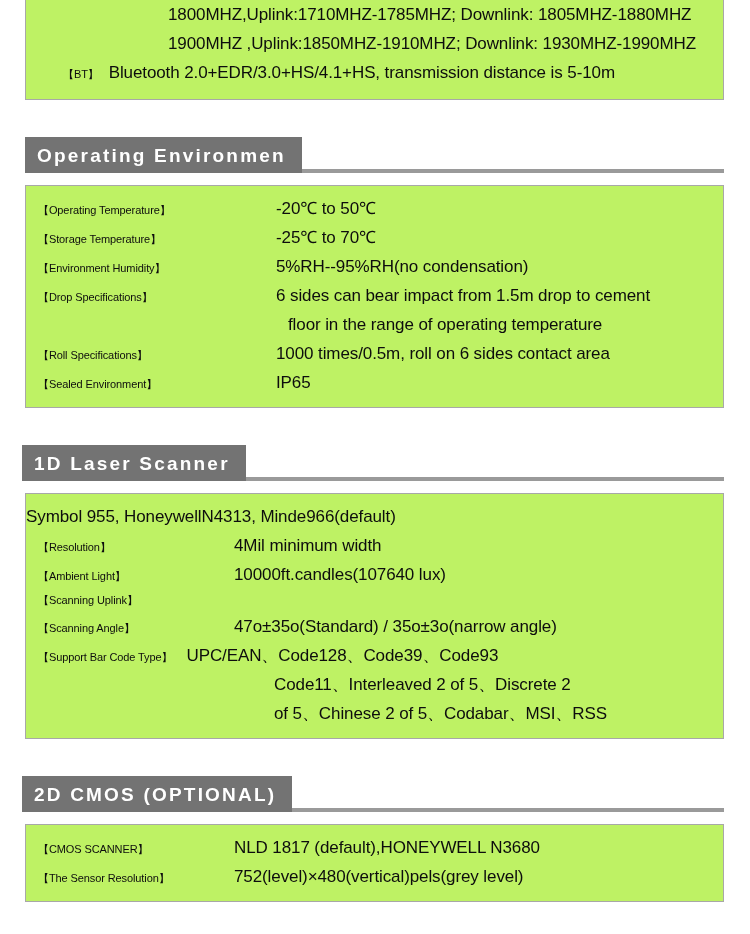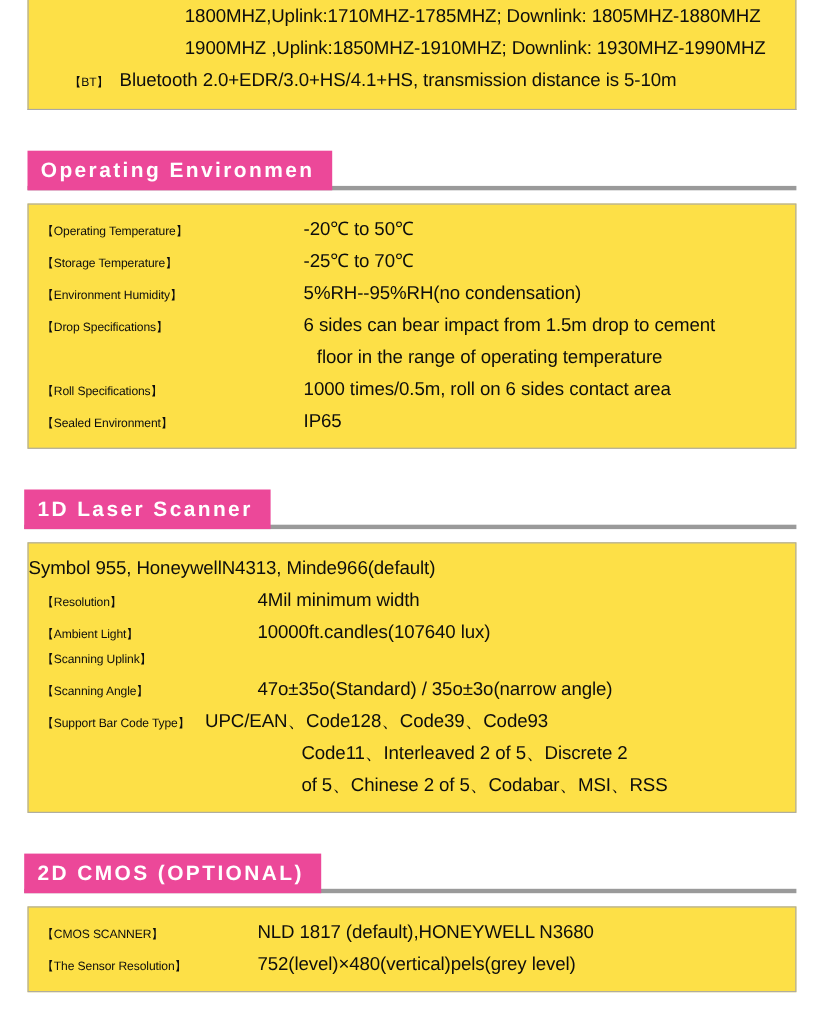--- a/index.html
+++ b/index.html
@@ -20,21 +20,21 @@
   .page {
     width: 750px;
     position: relative;
     padding-top: 0;
   }
 
   
   .spec-box {
     margin: 0 26px 0 25px;
     border: 1px solid #a8a8a8;
-    background: #fde047;
+    background: #bef264;
     padding: 8px 0 10px 0;
   }
 
   .spec-row {
     display: flex;
     align-items: baseline;
     line-height: 1.0;
     padding: 6px 0 6px 0;
     white-space: nowrap;
   }
@@ -73,21 +73,21 @@
   .section-head {
     position: relative;
     height: 36px;
     margin: 0 26px 0 0;
   }
   .section-head .bar {
     position: absolute;
     left: 0;
     top: 0;
     height: 36px;
-    background: #ec4899;
+    background: #737373;
     display: flex;
     align-items: center;
     padding: 0 16px 0 12px;
   }
   .section-head .bar-title {
     color: #ffffff;
     font-size: 19px;
     font-weight: bold;
     letter-spacing: 2.2px;
     white-space: nowrap;

